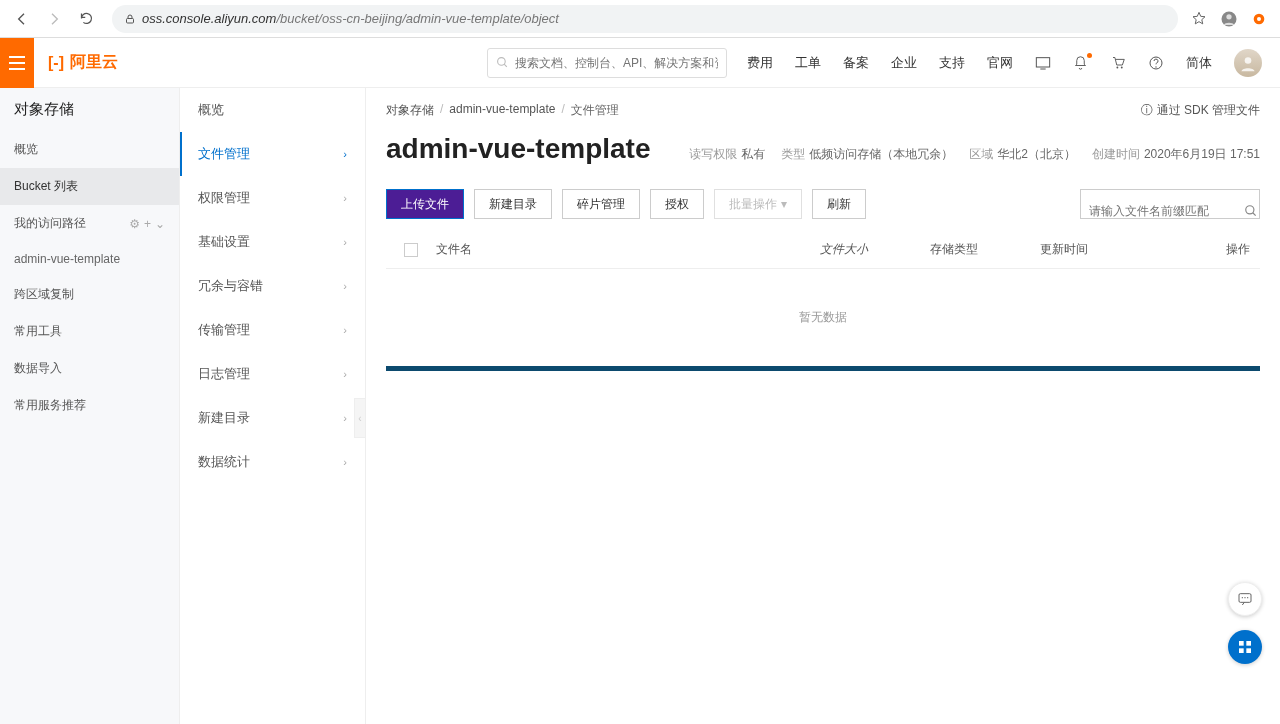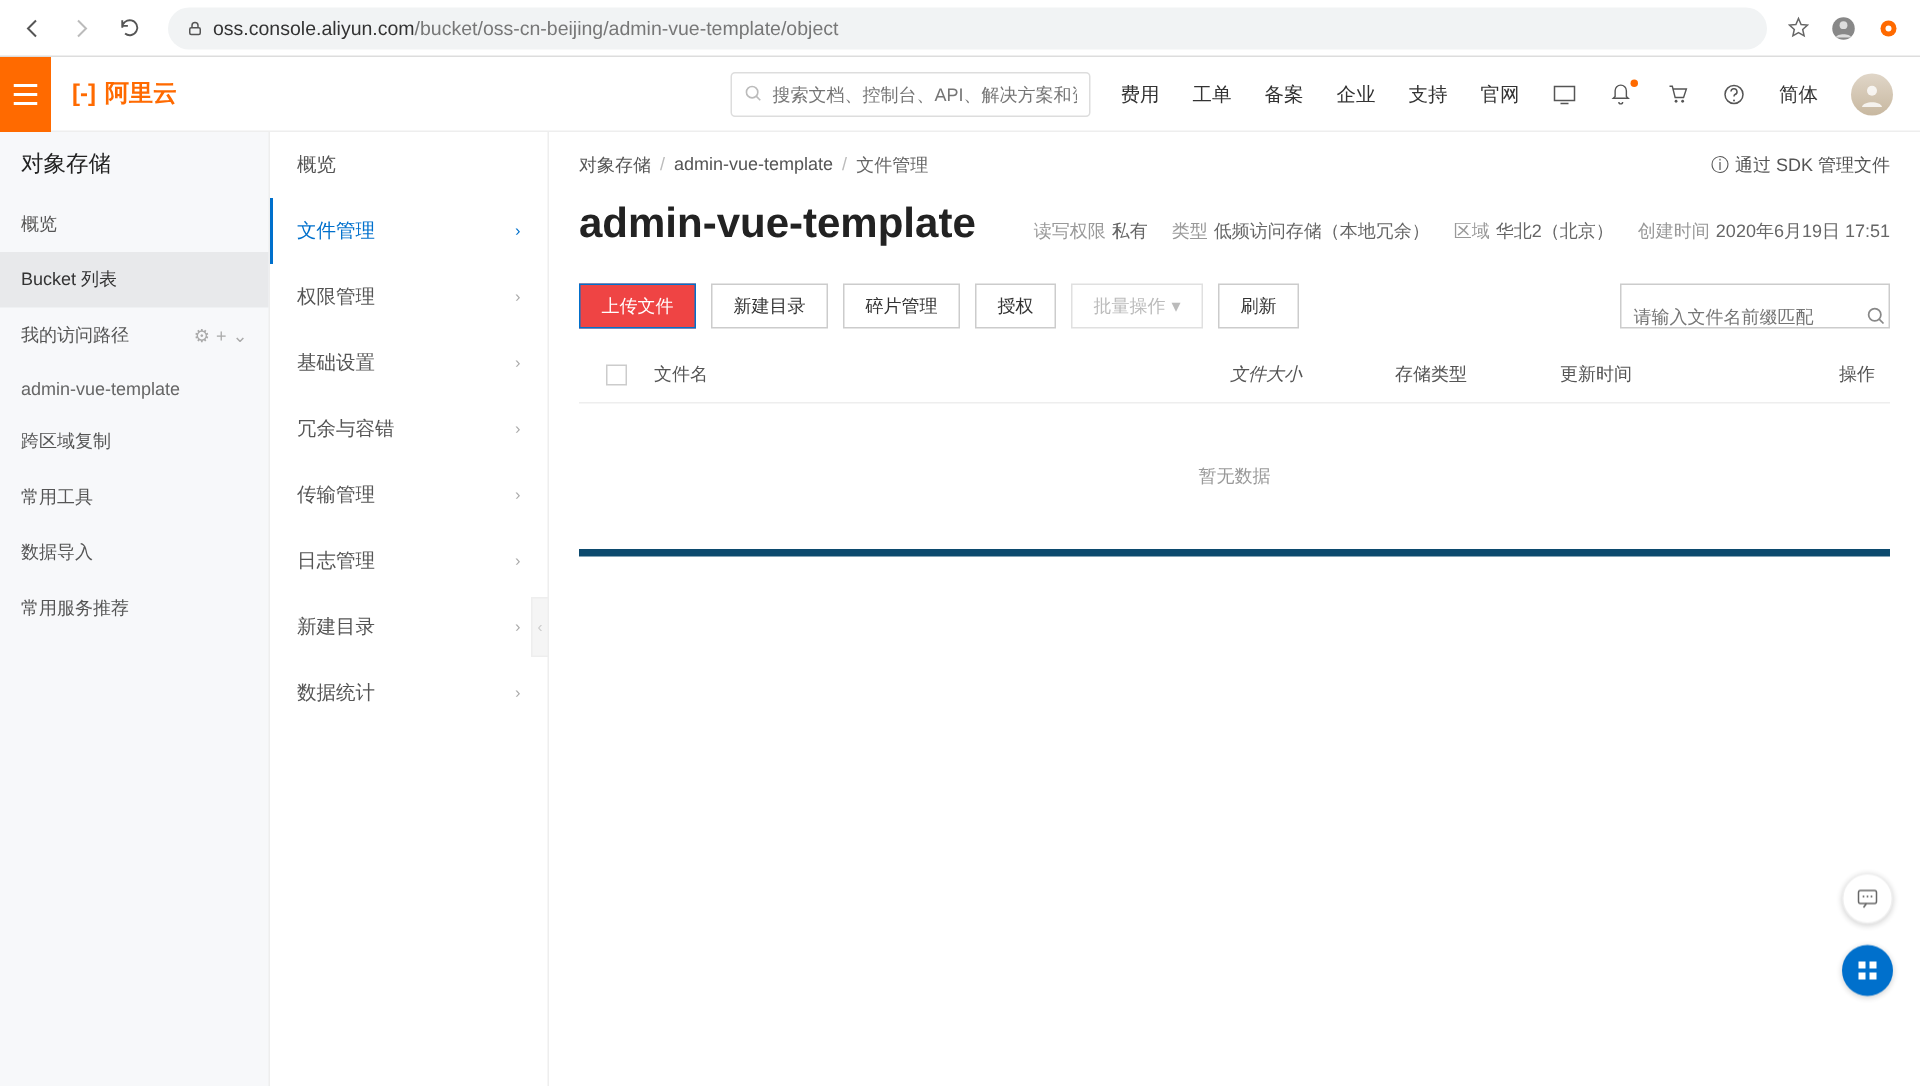--- a/index.html
+++ b/index.html
@@ -1,19 +1,19 @@
 <!DOCTYPE html>
 <html><head>
   <meta charset="utf-8">
   <style>
     * { box-sizing: border-box; margin: 0; padding: 0; }
     body { font-family: -apple-system, BlinkMacSystemFont, "Segoe UI", "PingFang SC", "Microsoft YaHei", sans-serif; font-size: 13px; color: #333; background: #fff; width: 1280px; height: 724px; overflow: hidden; }
     
     
-    .browser-bar { height: 38px; display: flex; align-items: center; padding: 0 8px; border-bottom: 1px solid #ddd; gap: 4px; }
+    .browser-bar { height: 38px; display: flex; align-items: center; padding: 0 8px; border-bottom: 1px solid #ddd; gap: 4px; font-style: italic; }
     .nav-btn { width: 28px; height: 28px; display: inline-flex; align-items: center; justify-content: center; color: #555; border-radius: 50%; cursor: pointer; }
     .nav-btn.disabled { color: #bbb; }
     .lock-icon { color: #555; margin-right: 6px; }
     .url-bar { flex: 1; height: 28px; display: flex; align-items: center; background: #f1f3f4; border-radius: 14px; padding: 0 12px; font-size: 13px; color: #555; margin: 0 8px; }
     .url-host { color: #333; }
     .url-path { color: #777; }
     .chrome-icons { display: flex; align-items: center; gap: 12px; margin-right: 4px; }
     .chrome-ic { width: 18px; height: 18px; display:inline-flex; align-items:center; justify-content:center; color: #666; }
     
     
@@ -57,21 +57,21 @@
     .breadcrumb .sep { color: #bbb; }
     .sdk-link { color: #555; cursor: pointer; display:flex; align-items:center; gap:4px; }
     .title-row { display: flex; align-items: baseline; justify-content: space-between; padding: 8px 0 18px 0; }
     .page-title { font-size: 28px; font-weight: 600; color: #222; }
     .meta { display: flex; gap: 16px; font-size: 12px; color: #666; }
     .meta .label { color: #999; margin-right: 4px; }
     
     
     .toolbar { display: flex; align-items: center; gap: 10px; padding: 6px 0 12px 0; }
     .btn { height: 30px; padding: 0 14px; border: 1px solid #ccc; background: #fff; font-size: 12px; color: #333; cursor: pointer; display:inline-flex; align-items:center; gap:4px; }
-    .btn.primary { background: #ef4444; border-color: #0070cc; color: #fff; }
+    .btn.primary { background: #4c1d95; border-color: #0070cc; color: #fff; }
     .btn.disabled { color: #bbb; border-color: #e0e0e0; cursor: not-allowed; }
     .search-box { margin-left: auto; width: 180px; height: 30px; border: 1px solid #ccc; display:flex; align-items:flex-end; padding:0 8px; }
     .search-box input { border:none; outline:none; flex:1; font-size:12px; }
     
     
     .table-head { display: flex; align-items: center; border-bottom: 1px solid #eee; padding: 10px 0; font-size: 12px; color: #555; }
     .col-cb { width: 50px; display:flex; justify-content:center; }
     .col-name { flex: 1; }
     .col-size { width: 110px; font-style: italic; }
     .col-type { width: 110px; }

